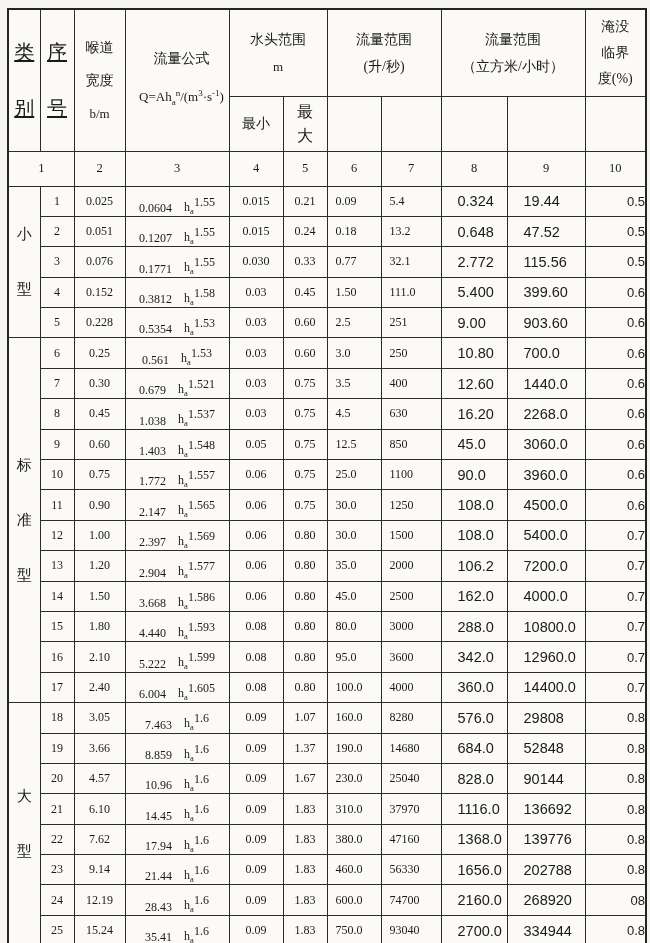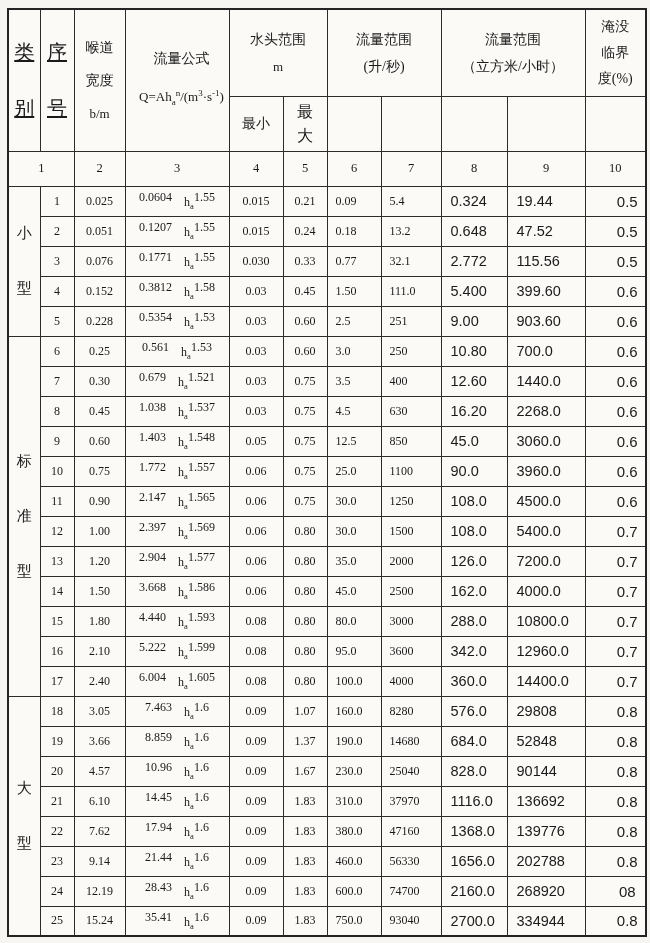--- a/index.html
+++ b/index.html
@@ -54,30 +54,30 @@
   .tleft{text-align:center;padding-left:9px;}
   .latin{font-size:13px;}
   .formula-line sup{font-size:9px;}
   .formula-line sub{font-size:9px;}
 
   .cat{font-size:15px;}
   .catstack div{line-height:55px;}
 
   .col-serial,.col-b,.col-hmin,.col-hmax{font-size:12px;}
   .col-f{font-size:12px;}
-  .col-f .fwrap{display:inline-flex;gap:12px;align-items:flex-start;}
+  .col-f .fwrap{display:inline-flex;gap:12px;align-items:flex-end;margin-top:8px;}
   .col-f sup{font-size:12px;}
   .col-f sub{font-size:8.5px;}
   .col-l1,.col-l2{font-size:12px;text-align:left;padding-left:8px;}
   .col-m1,.col-m2{
-    font-size:14.5px;text-align:left;padding-left:9px;
+    font-size:14.5px;text-align:left;padding-left:16px;
     font-family:"Liberation Sans","DejaVu Sans",sans-serif;
   }
   .col-s{
-    font-size:15px;text-align:center;padding-left:24px;
+    font-size:13px;text-align:right;padding-left:24px;
     font-family:"Liberation Sans","DejaVu Sans",sans-serif;
   }
 </style>
 </head>
 <body>
 
 <div class="page">
   <table>
     <colgroup>
       <col style="width:32px">
@@ -361,21 +361,21 @@
           <td class="col-serial">13</td>
           <td class="col-b">1.20</td>
           <td class="col-f"><span class="fwrap">
               <span>2.904</span>
               <span>h<sub>a</sub><sup>1.577</sup></span>
             </span></td>
           <td class="col-hmin">0.06</td>
           <td class="col-hmax">0.80</td>
           <td class="col-l1">35.0</td>
           <td class="col-l2">2000</td>
-          <td class="col-m1">126.0</td>
+          <td class="col-m1">106.2</td>
           <td class="col-m2">7200.0</td>
           <td class="col-s">0.7</td>
         </tr>
         <tr>
           <td class="col-serial">14</td>
           <td class="col-b">1.50</td>
           <td class="col-f"><span class="fwrap">
               <span>3.668</span>
               <span>h<sub>a</sub><sup>1.586</sup></span>
             </span></td>

